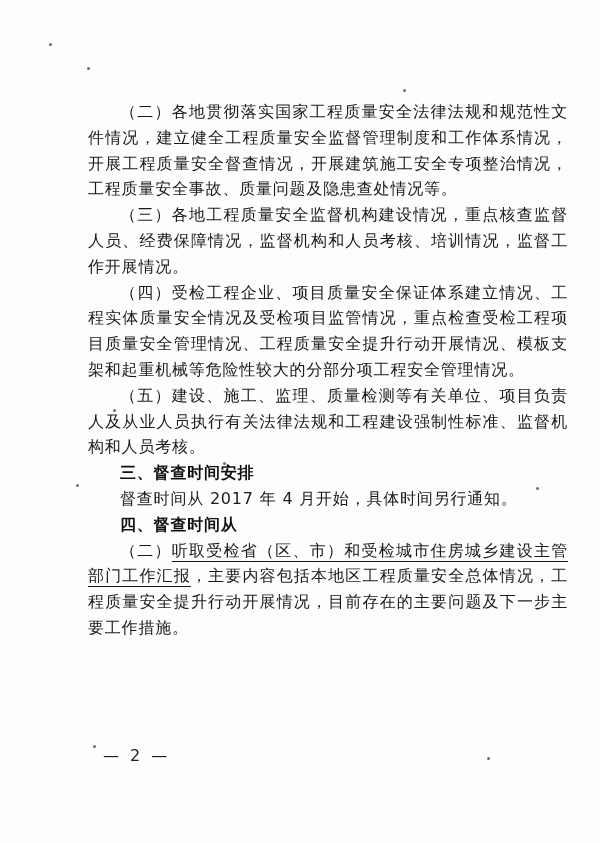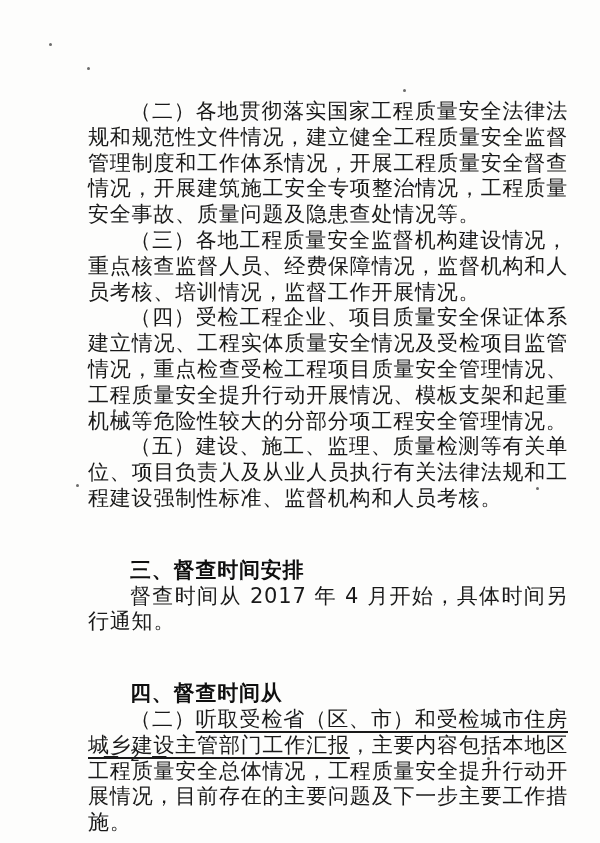--- a/index.html
+++ b/index.html
@@ -14,35 +14,34 @@
     background: #fdfdfc;
     overflow: hidden;
     font-family: "DejaVu Sans", sans-serif;
     color: #1e1e1e;
   }
   .text-block {
     position: absolute;
     left: 88px;
     top: 99px;
     width: 480px;
-    font-size: 21px;
+    font-size: 16px;
     line-height: 25.8px;
     letter-spacing: 0.8px;
     text-align: justify;
     filter: blur(0.2px) contrast(1.05);
   }
   .text-block p {
     margin: 0;
     padding: 0;
     text-indent: 2em;
   }
   .text-block p.heading {
     font-weight: bold;
     color: #141414;
-    margin-top: 46px;
   }
   .hand-underline {
     text-decoration-line: underline;
     text-decoration-style: solid;
     text-decoration-color: #2a2a2a;
     text-decoration-thickness: 1.8px;
     text-underline-offset: 4.5px;
     text-decoration: underline;
   }
   .page-number {

